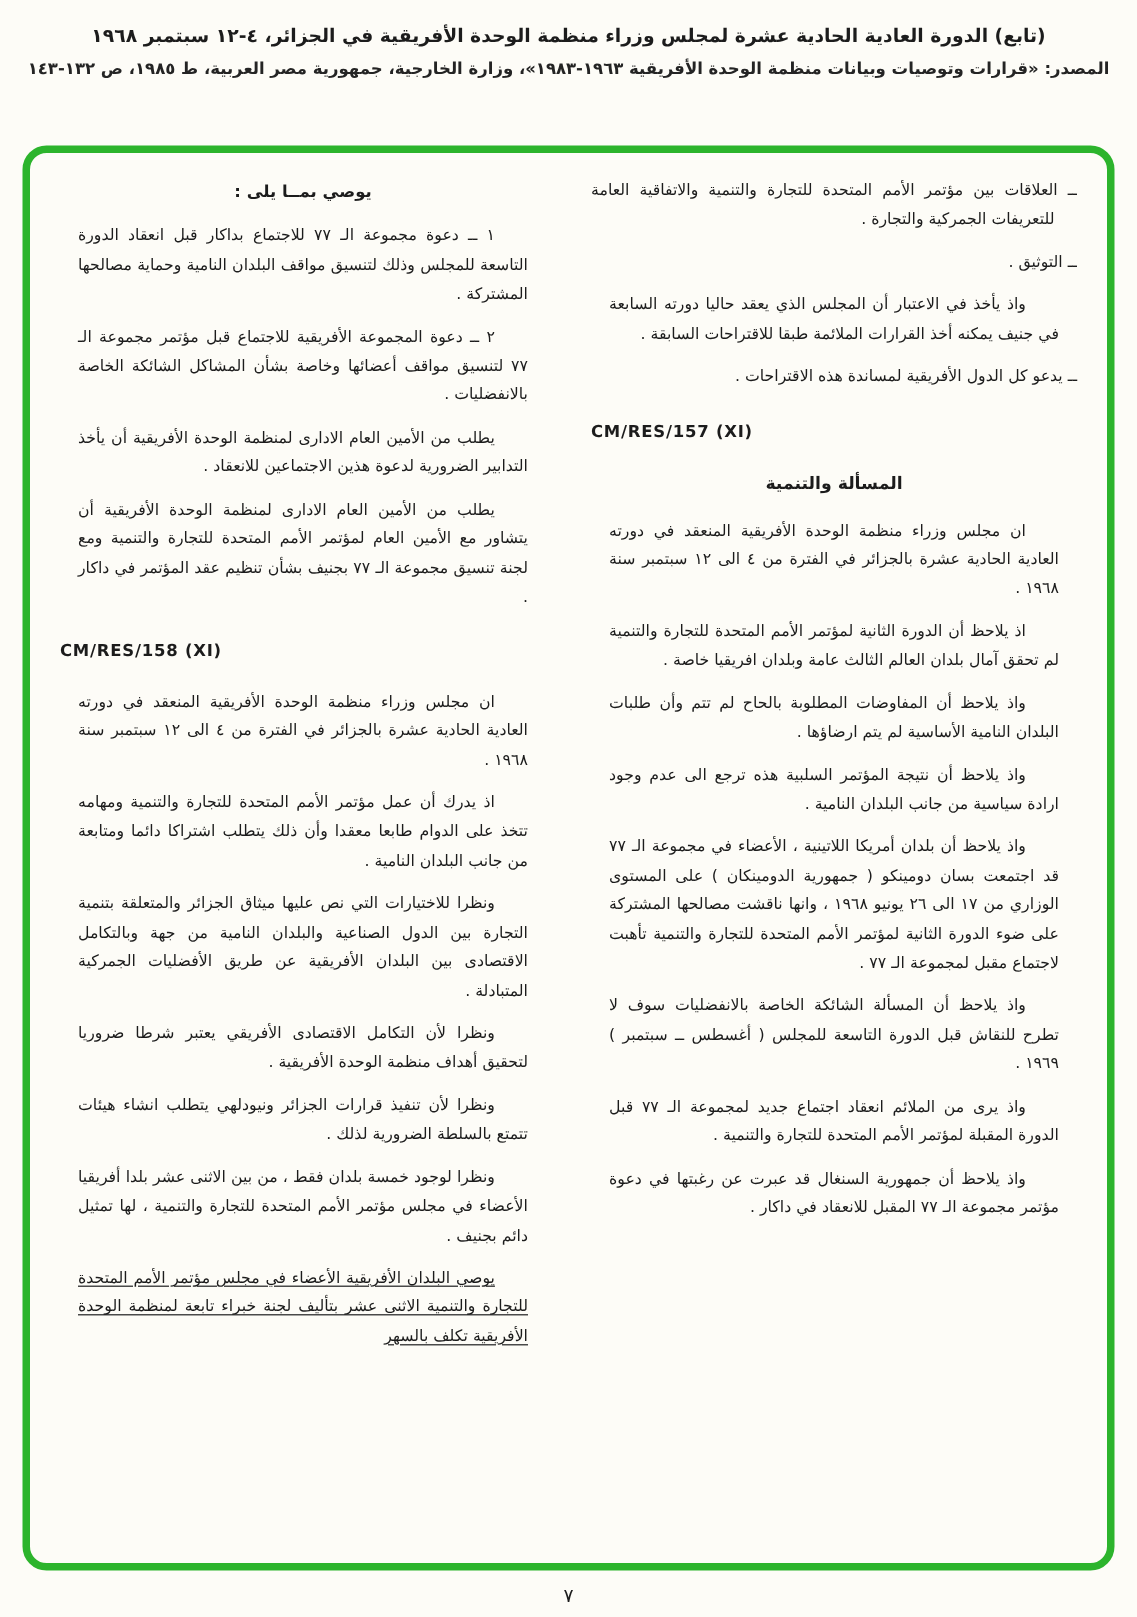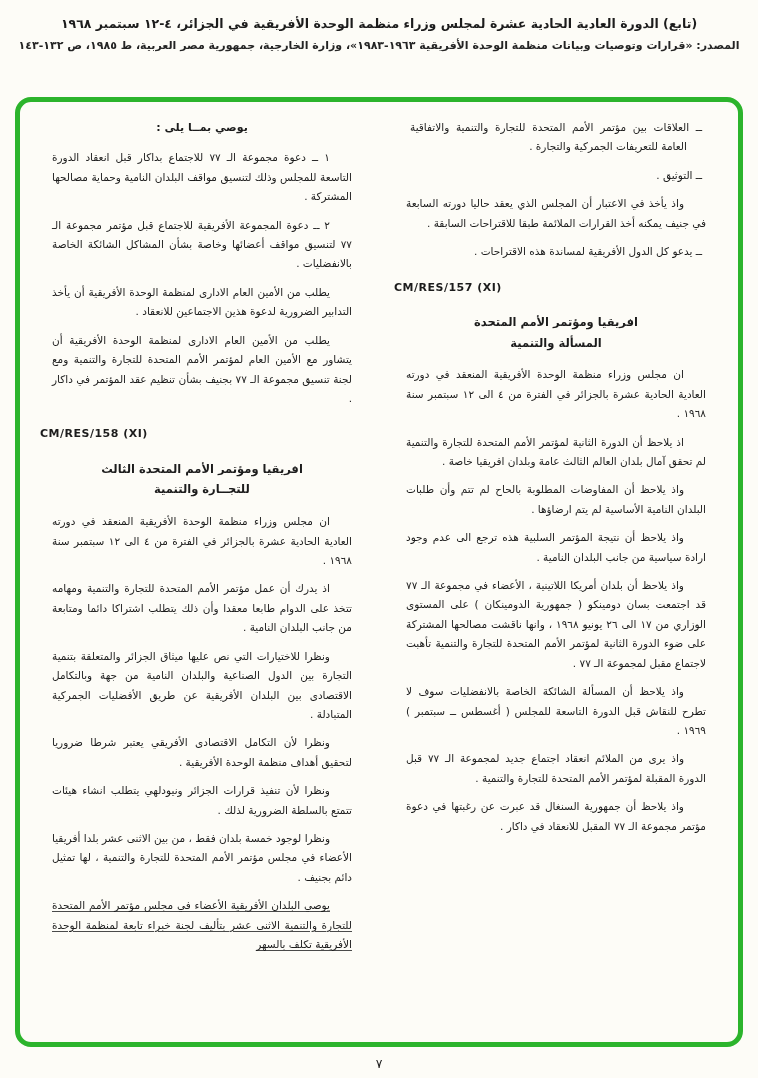--- a/index.html
+++ b/index.html
@@ -26,21 +26,21 @@
   }
   .cols { display: flex; direction: rtl; gap: 30px; height: 100%; }
   .col {
     flex: 1;
     direction: rtl;
     text-align: justify;
     font-size: 10.5px;
     line-height: 1.85;
   }
   .para { margin: 0 12px 9px; text-indent: 2.1em; }
-  .dash { margin: 0 16px 9px; padding-right: 15px; text-indent: -15px; }
+  .dash { margin: 0 0 9px; padding-right: 15px; text-indent: -15px; }
   .code {
     direction: ltr;
     text-align: left;
     font-weight: bold;
     font-size: 11px;
     letter-spacing: 0.5px;
     margin: 16px 0 14px;
   }
   .res-heading {
     text-align: center;
@@ -82,44 +82,39 @@
   <div class="frame" style="border-color: rgb(44, 180, 44);">
     <div class="cols">
 
       <section class="col">
         <p class="dash">ــ العلاقات بين مؤتمر الأمم المتحدة للتجارة والتنمية والاتفاقية العامة للتعريفات الجمركية والتجارة .</p>
         <p class="dash">ــ التوثيق .</p>
         <p class="para">واذ يأخذ في الاعتبار أن المجلس الذي يعقد حاليا دورته السابعة في جنيف يمكنه أخذ القرارات الملائمة طبقا للاقتراحات السابقة .</p>
         <p class="dash">ــ يدعو كل الدول الأفريقية لمساندة هذه الاقتراحات .</p>
         <div class="code">CM/RES/157  (XI)</div>
         <h3 class="res-heading">
-          <span>افريقيا ومؤتمر الأمم المتحدة</span>
           <span>المسألة والتنمية</span>
         </h3>
         <p class="para">ان مجلس وزراء منظمة الوحدة الأفريقية المنعقد في دورته العادية الحادية عشرة بالجزائر في الفترة من ٤ الى ١٢ سبتمبر سنة ١٩٦٨ .</p>
         <p class="para">اذ يلاحظ أن الدورة الثانية لمؤتمر الأمم المتحدة للتجارة والتنمية لم تحقق آمال بلدان العالم الثالث عامة وبلدان افريقيا خاصة .</p>
         <p class="para">واذ يلاحظ أن المفاوضات المطلوبة بالحاح لم تتم وأن طلبات البلدان النامية الأساسية لم يتم ارضاؤها .</p>
         <p class="para">واذ يلاحظ أن نتيجة المؤتمر السلبية هذه ترجع الى عدم وجود ارادة سياسية من جانب البلدان النامية .</p>
         <p class="para">واذ يلاحظ أن بلدان أمريكا اللاتينية ، الأعضاء في مجموعة الـ ٧٧ قد اجتمعت بسان دومينكو ( جمهورية الدومينكان ) على المستوى الوزاري من ١٧ الى ٢٦ يونيو ١٩٦٨ ، وانها ناقشت مصالحها المشتركة على ضوء الدورة الثانية لمؤتمر الأمم المتحدة للتجارة والتنمية تأهبت لاجتماع مقبل لمجموعة الـ ٧٧ .</p>
         <p class="para">واذ يلاحظ أن المسألة الشائكة الخاصة بالانفضليات سوف لا تطرح للنقاش قبل الدورة التاسعة للمجلس ( أغسطس ــ سبتمبر ) ١٩٦٩ .</p>
         <p class="para">واذ يرى من الملائم انعقاد اجتماع جديد لمجموعة الـ ٧٧ قبل الدورة المقبلة لمؤتمر الأمم المتحدة للتجارة والتنمية .</p>
         <p class="para">واذ يلاحظ أن جمهورية السنغال قد عبرت عن رغبتها في دعوة مؤتمر مجموعة الـ ٧٧ المقبل للانعقاد في داكار .</p>
       </section>
 
       <section class="col">
         <h4 class="sub-heading">يوصي بمــا يلى :</h4>
         <p class="para">١ ــ دعوة مجموعة الـ ٧٧ للاجتماع بداكار قبل انعقاد الدورة التاسعة للمجلس وذلك لتنسيق مواقف البلدان النامية وحماية مصالحها المشتركة .</p>
         <p class="para">٢ ــ دعوة المجموعة الأفريقية للاجتماع قبل مؤتمر مجموعة الـ ٧٧ لتنسيق مواقف أعضائها وخاصة بشأن المشاكل الشائكة الخاصة بالانفضليات .</p>
         <p class="para">يطلب من الأمين العام الادارى لمنظمة الوحدة الأفريقية أن يأخذ التدابير الضرورية لدعوة هذين الاجتماعين للانعقاد .</p>
         <p class="para">يطلب من الأمين العام الادارى لمنظمة الوحدة الأفريقية أن يتشاور مع الأمين العام لمؤتمر الأمم المتحدة للتجارة والتنمية ومع لجنة تنسيق مجموعة الـ ٧٧ بجنيف بشأن تنظيم عقد المؤتمر في داكار .</p>
         <div class="code">CM/RES/158  (XI)</div>
-        <h3 class="res-heading">
-          <span>افريقيا ومؤتمر الأمم المتحدة الثالث</span>
-          <span>للتجــارة والتنمية</span>
-        </h3>
         <p class="para">ان مجلس وزراء منظمة الوحدة الأفريقية المنعقد في دورته العادية الحادية عشرة بالجزائر في الفترة من ٤ الى ١٢ سبتمبر سنة ١٩٦٨ .</p>
         <p class="para">اذ يدرك أن عمل مؤتمر الأمم المتحدة للتجارة والتنمية ومهامه تتخذ على الدوام طابعا معقدا وأن ذلك يتطلب اشتراكا دائما ومتابعة من جانب البلدان النامية .</p>
         <p class="para">ونظرا للاختيارات التي نص عليها ميثاق الجزائر والمتعلقة بتنمية التجارة بين الدول الصناعية والبلدان النامية من جهة وبالتكامل الاقتصادى بين البلدان الأفريقية عن طريق الأفضليات الجمركية المتبادلة .</p>
         <p class="para">ونظرا لأن التكامل الاقتصادى الأفريقي يعتبر شرطا ضروريا لتحقيق أهداف منظمة الوحدة الأفريقية .</p>
         <p class="para">ونظرا لأن تنفيذ قرارات الجزائر ونيودلهي يتطلب انشاء هيئات تتمتع بالسلطة الضرورية لذلك .</p>
         <p class="para">ونظرا لوجود خمسة بلدان فقط ، من بين الاثنى عشر بلدا أفريقيا الأعضاء في مجلس مؤتمر الأمم المتحدة للتجارة والتنمية ، لها تمثيل دائم بجنيف .</p>
         <p class="para marked">يوصي البلدان الأفريقية الأعضاء في مجلس مؤتمر الأمم المتحدة للتجارة والتنمية الاثنى عشر بتأليف لجنة خبراء تابعة لمنظمة الوحدة الأفريقية تكلف بالسهر</p>
       </section>
 
     </div>

